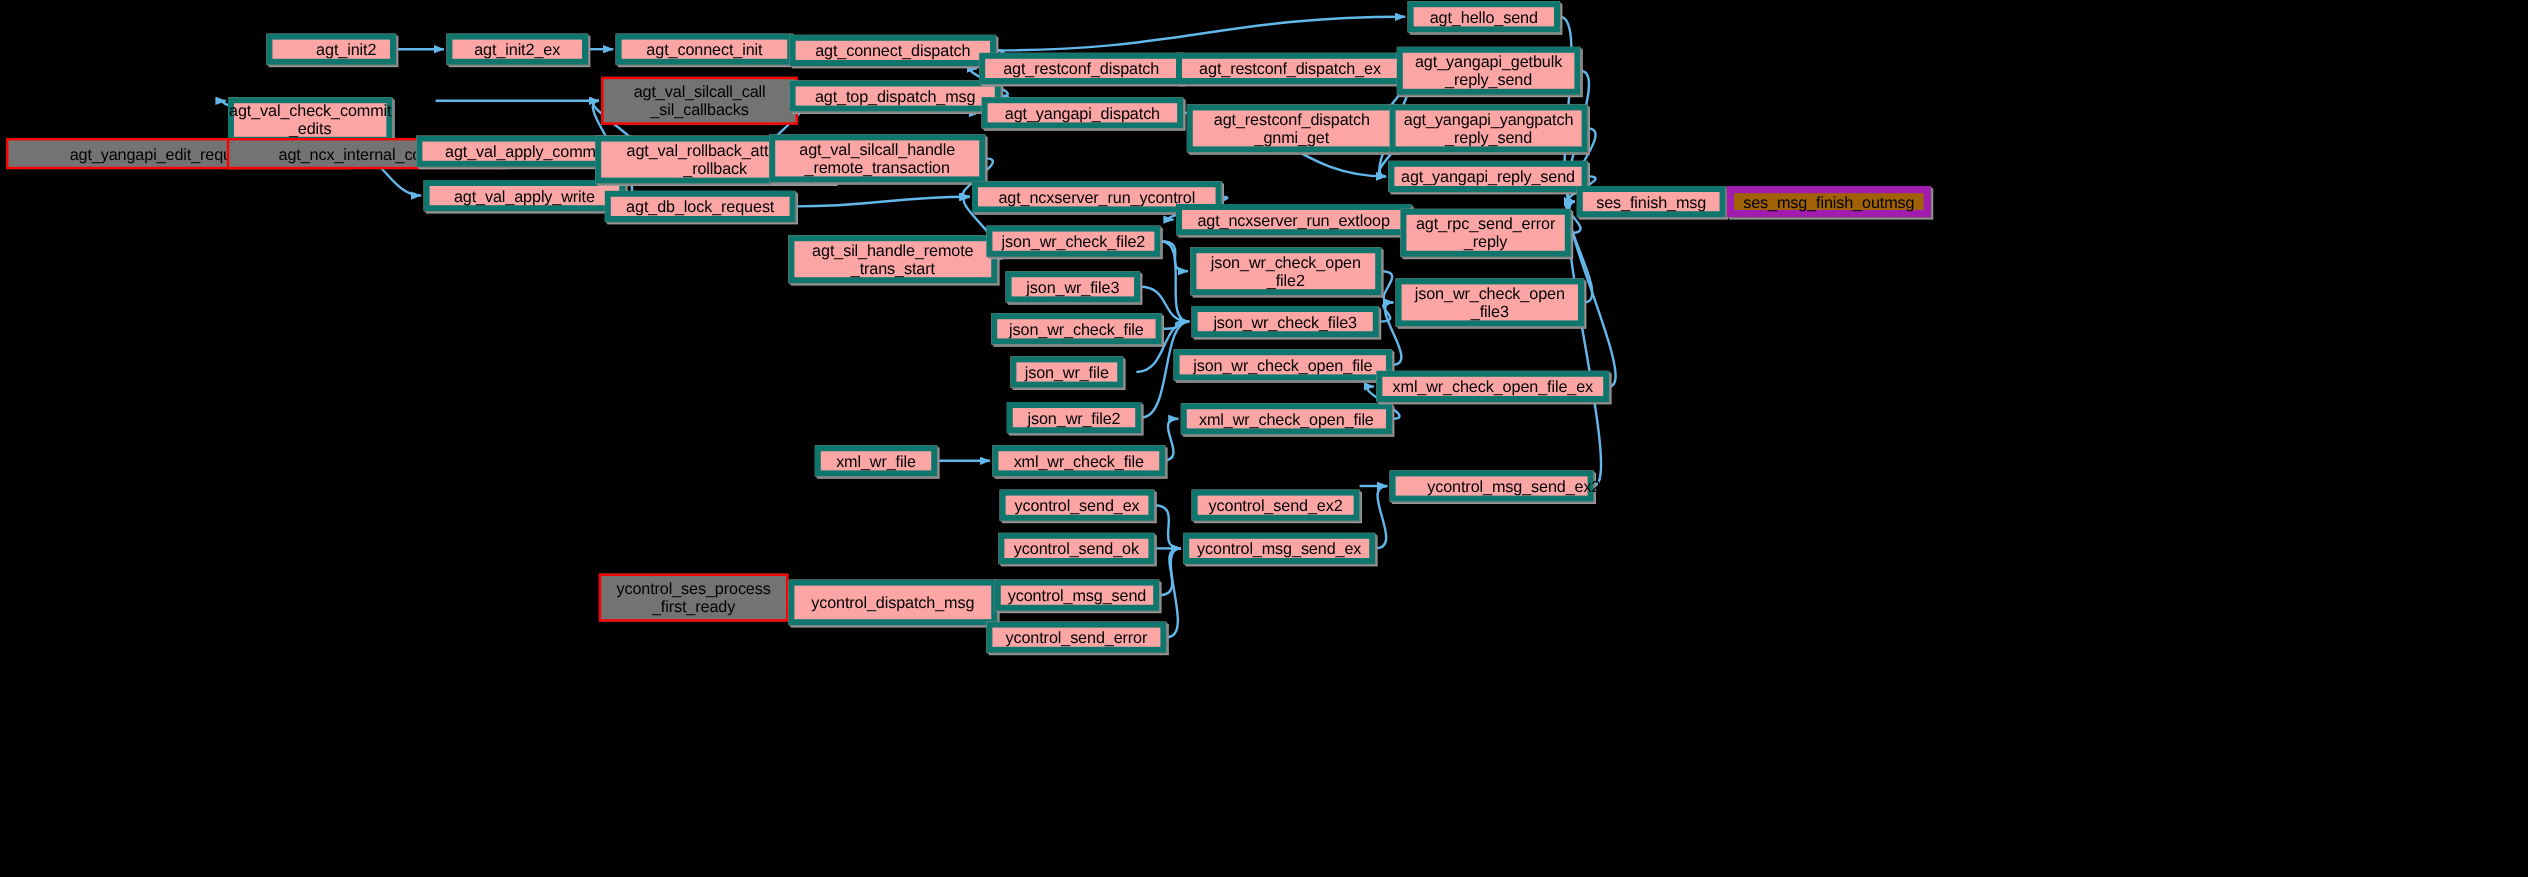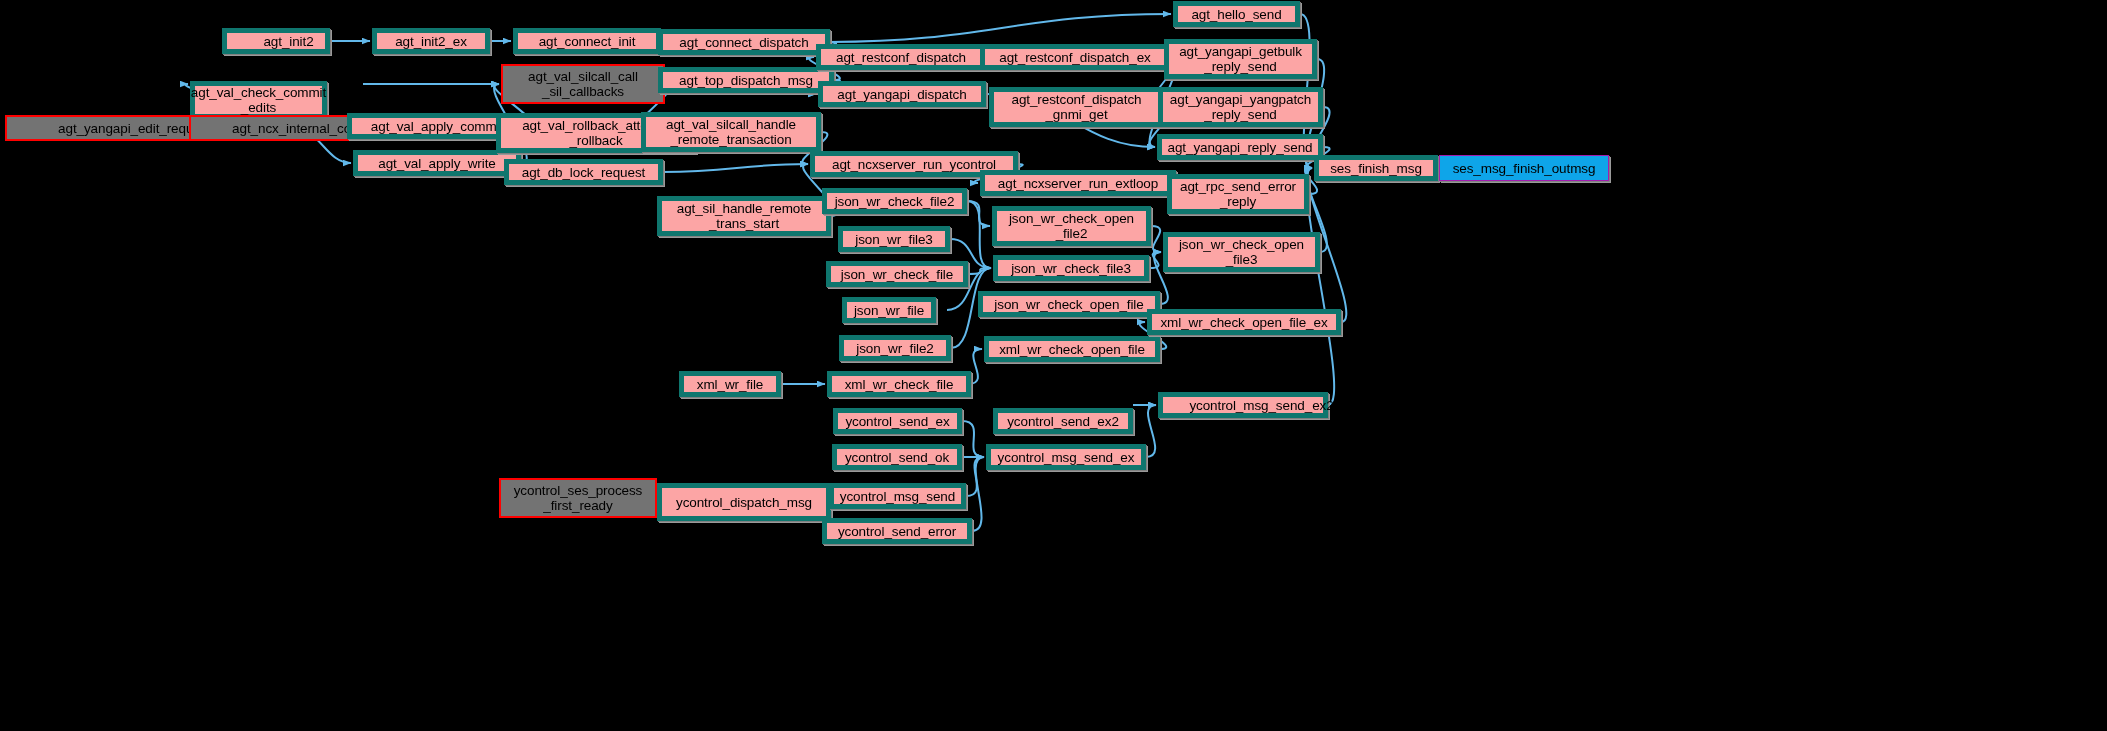--- a/index.html
+++ b/index.html
@@ -25,22 +25,22 @@
     white-space:pre-line;
     padding:1px 3px;
     letter-spacing:-0.1px;
   }
   .node.hl{
     background:#737373;
     border:2px solid #ff0000;
     box-shadow:none;
   }
   .node.cur{
-    background:#0ea5e9;
-    border:1px solid #a21caf;
+    background:#a16207;
+    border:6px solid #a21caf;
     box-shadow:1px 1px 0 0 #808080, 2px 2px 0 0 #9a9a9a;
   }
 </style>
 </head>
 <body>
 
 <div id="canvas">
   <svg id="edges">
     <defs>
       <marker id="arrow" markerWidth="9" markerHeight="7" refX="8.5" refY="3.5" orient="auto" markerUnits="userSpaceOnUse">

